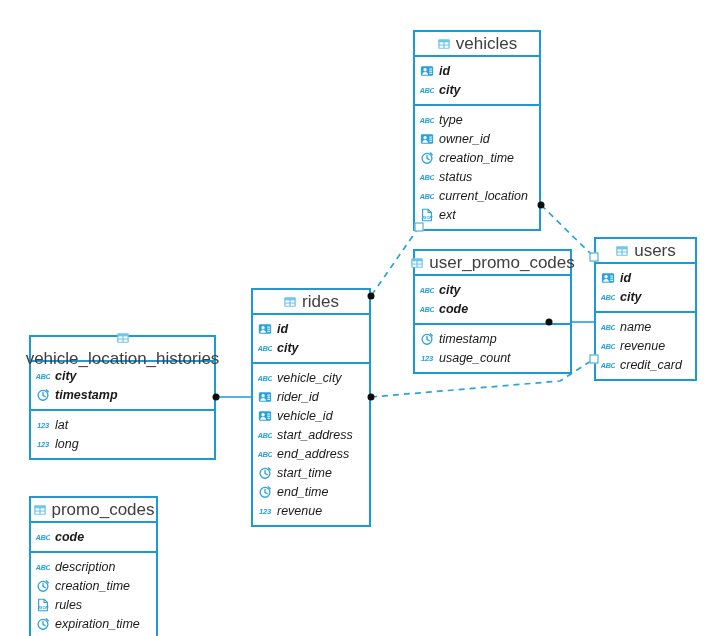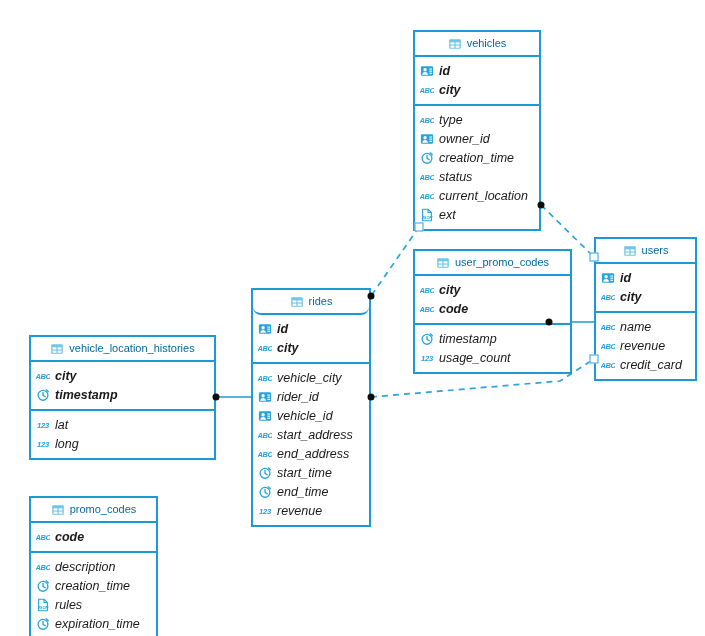--- a/index.html
+++ b/index.html
@@ -4,21 +4,21 @@
 <style>
   html,body{margin:0;padding:0;background:#ffffff;}
   body{width:705px;height:636px;position:relative;overflow:hidden;
        font-family:"Liberation Sans","DejaVu Sans",sans-serif;}
   #canvas{position:absolute;inset:0;width:705px;height:636px;}
   #edges{position:absolute;left:0;top:0;width:705px;height:636px;pointer-events:none;}
 
   .tbl{position:absolute;background:#fff;border:2px solid #1b9ad6;box-sizing:border-box;}
   .tbl-head{height:25px;display:flex;align-items:center;justify-content:center;
             border-bottom:2px solid #1b9ad6;box-sizing:border-box;padding:0 6px;gap:5px;}
-  .tbl-name{font-size:11px;color:#0369a1;line-height:1;white-space:nowrap;}
+  .tbl-name{font-size:17px;color:#404040;line-height:1;white-space:nowrap;}
   .sec{padding:4px 0 5px 0;box-sizing:border-box;font-style:italic;}
   .sec.pk{border-bottom:2px solid #1b9ad6;}
   .col{display:flex;align-items:center;gap:5px;height:19px;padding:0 6px 0 5px;
        font-size:12.5px;color:#1a1a1a;white-space:nowrap;}
   .col.b{font-weight:bold;}
   .ico{width:14px;height:14px;flex:0 0 14px;display:block;}
 
   
   .dot{position:absolute;width:7px;height:7px;border-radius:50%;background:#0d0d0d;
        transform:translate(-50%,-50%);}
@@ -201,21 +201,21 @@
         </div>
         <div class="col">
           <svg class="ico" viewBox="0 0 16 16">
             <text x="8" y="11.6" text-anchor="middle" fill="#29a3dc" font-size="8.6" font-weight="bold" font-family="&quot;Liberation Sans&quot;,sans-serif" letter-spacing="-0.4">ABC</text>
           </svg>
           <span>credit_card</span>
         </div>
       </div>
     </div>
     <div class="tbl" style="left: 251px; top: 288px; width: 120px; border-color: rgb(27, 154, 214);">
-      <div class="tbl-head" style="border-bottom-color: rgb(27, 154, 214); border-radius: 8px;">
+      <div class="tbl-head" style="border-bottom-color: rgb(27, 154, 214);">
         <svg class="ico" viewBox="0 0 16 16">
           <rect x="1.4" y="2.6" width="13.2" height="10.8" rx="1" fill="#6ec6ea"></rect>
           <rect x="2.9" y="6.1" width="4.4" height="2.5" fill="#fff"></rect>
           <rect x="8.7" y="6.1" width="4.4" height="2.5" fill="#fff"></rect>
           <rect x="2.9" y="9.8" width="4.4" height="2.5" fill="#fff"></rect>
           <rect x="8.7" y="9.8" width="4.4" height="2.5" fill="#fff"></rect>
         </svg>
         <span class="tbl-name">rides</span>
       </div>
       <div class="sec pk" style="border-bottom-color: rgb(27, 154, 214);">
@@ -296,21 +296,21 @@
         </div>
         <div class="col">
           <svg class="ico" viewBox="0 0 16 16">
             <text x="8" y="11.8" text-anchor="middle" fill="#29a3dc" font-size="8.8" font-weight="bold" font-family="&quot;Liberation Sans&quot;,sans-serif" letter-spacing="-0.3">123</text>
           </svg>
           <span>revenue</span>
         </div>
       </div>
     </div>
     <div class="tbl" style="left: 29px; top: 335px; width: 187px; border-color: rgb(27, 154, 214);">
-      <div class="tbl-head" style="border-bottom-color: rgb(27, 154, 214);">
+      <div class="tbl-head" style="border-bottom-color: rgb(27, 154, 214); flex-direction: column;">
         <svg class="ico" viewBox="0 0 16 16">
           <rect x="1.4" y="2.6" width="13.2" height="10.8" rx="1" fill="#6ec6ea"></rect>
           <rect x="2.9" y="6.1" width="4.4" height="2.5" fill="#fff"></rect>
           <rect x="8.7" y="6.1" width="4.4" height="2.5" fill="#fff"></rect>
           <rect x="2.9" y="9.8" width="4.4" height="2.5" fill="#fff"></rect>
           <rect x="8.7" y="9.8" width="4.4" height="2.5" fill="#fff"></rect>
         </svg>
         <span class="tbl-name">vehicle_location_histories</span>
       </div>
       <div class="sec pk" style="border-bottom-color: rgb(27, 154, 214);">

